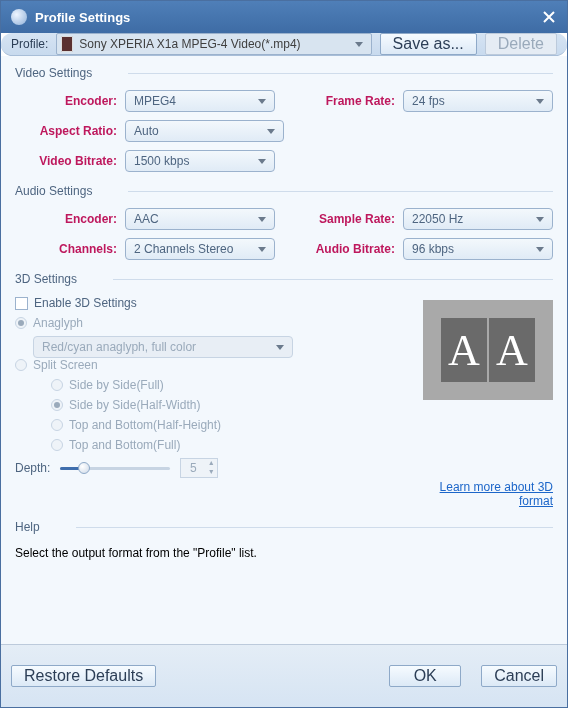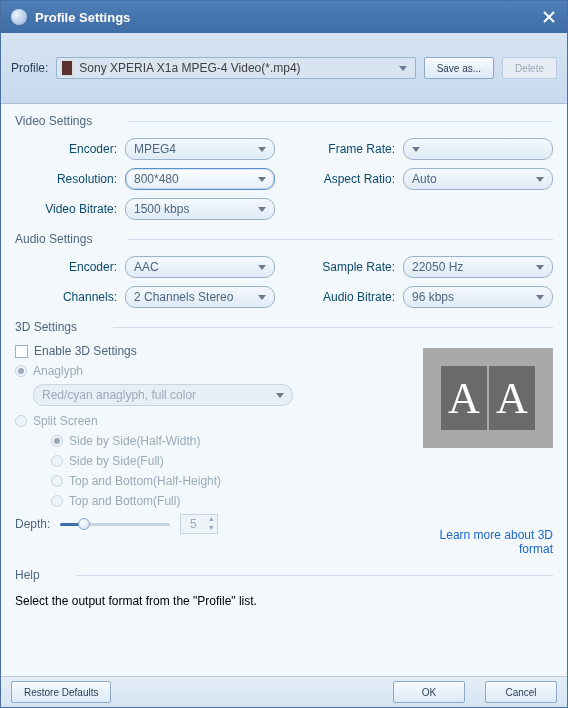--- a/index.html
+++ b/index.html
@@ -3,38 +3,38 @@
 <meta charset="utf-8">
 <style>
   * { box-sizing: border-box; font-family: "Segoe UI", Tahoma, sans-serif; }
   body { margin: 0; background: #fff; }
   .window { width: 568px; height: 708px; border: 1px solid #4a6fa0; display: flex; flex-direction: column; }
   .titlebar { background: linear-gradient(to bottom, #4f7fb8, #3e6ca5); height: 32px; display: flex; align-items: center; padding: 0 6px 0 10px; color: #fff; }
   .titlebar .ticon { width: 16px; height: 16px; border-radius: 50%; background: radial-gradient(circle at 35% 35%, #eef5ff, #8fb0d8); margin-right: 8px; }
   .titlebar .title { font-size: 13px; font-weight: bold; flex: 1; }
   .titlebar .close { width: 24px; height: 24px; display: flex; align-items: center; justify-content: center; cursor: pointer; }
   .titlebar .close svg { width: 12px; height: 12px; }
-  .profilebar { background: linear-gradient(to bottom, #d6e4f3, #c8daee); padding: 24px 10px; display: flex; align-items: center; gap: 8px; border-bottom: 1px solid #a8bed8; }
+  .profilebar { background: linear-gradient(to bottom, #d6e4f3, #c8daee); padding: 0 10px; display: flex; align-items: center; gap: 8px; border-bottom: 1px solid #a8bed8; border-radius: 14px; }
   .profilebar .plabel { font-size: 12px; color: #2c3e56; }
   .profile-dd { flex: 1; height: 22px; background: #d8e4f0; border: 1px solid #9bb2cd; border-radius: 2px; display: flex; align-items: center; padding: 0 4px; gap: 6px; }
   .profile-dd .phone-icon { width: 12px; height: 16px; background: #5a3030; border-radius: 1px; border: 1px solid #ddd; position: relative; }
   .profile-dd .ptext { font-size: 12px; color: #404040; flex: 1; }
   .profile-dd .arrow, .dd .arrow { width: 0; height: 0; border-left: 4px solid transparent; border-right: 4px solid transparent; border-top: 5px solid #6b7a8c; margin-right: 4px; }
-  .btn { height: 22px; padding: 0 12px; font-size: 10px; background: linear-gradient(to bottom, #f6fbff, #dce9f6); border: 1px solid #8ea9c8; border-radius: 2px; color: #2c3e56; cursor: pointer; display: inline-flex; align-items: center; justify-content: center; }
+  .btn { height: 22px; padding: 0 12px; font-size: 16px; background: linear-gradient(to bottom, #f6fbff, #dce9f6); border: 1px solid #8ea9c8; border-radius: 2px; color: #2c3e56; cursor: pointer; display: inline-flex; align-items: center; justify-content: center; }
   .btn.disabled { color: #9aaabb; background: #e5ecf4; border-color: #bccadb; cursor: default; }
   .main { flex: 1; background: #f3f8fd; padding: 10px 14px 8px 14px; overflow: hidden; color: #4e6580; font-size: 12px; }
   .group { margin-bottom: 12px; }
   .group-header { display: flex; align-items: center; margin-bottom: 10px; gap: 30px; }
   .group-header .gtitle { font-size: 12px; color: #4e6580; margin-right: 6px; }
   .group-header .gline { flex: 1; height: 1px; background: #cfdceb; }
   .row2 { display: flex; gap: 18px; margin-bottom: 8px; }
   .pair { display: flex; align-items: center; width: 50%; }
-  .pair .lbl { width: 110px; text-align: right; padding-right: 8px; font-size: 12px; color: #0c4a6e; }
+  .pair .lbl { width: 110px; text-align: right; padding-right: 8px; font-size: 12px; color: #be185d; font-weight: bold; }
   .pair .ctl { flex: 1; }
-  .dd { height: 22px; width: 100%; background: linear-gradient(to bottom, #f3f8fc, #e0ebf6); border: 1px solid #9bb2cd; border-radius: 10px; display: flex; align-items: center; padding: 0 4px 0 8px; font-size: 12px; color: #4e6580; cursor: pointer; }
+  .dd { height: 22px; width: 100%; background: linear-gradient(to bottom, #f3f8fc, #e0ebf6); border: 1px solid #9bb2cd; border-radius: 4px; display: flex; align-items: center; padding: 0 4px 0 8px; font-size: 12px; color: #4e6580; cursor: pointer; }
   .dd .ddtext { flex: 1; }
   .dd.selected { border: 1px solid #5a8fce; background: linear-gradient(to bottom, #fdfefe, #e4eef8); box-shadow: 0 0 0 1px rgba(90,143,206,.25) inset; }
   .dd.disabled { background: #e8eef5; color: #9aaabb; border-color: #c7d4e3; cursor: default; }
   .threeD { display: flex; gap: 12px; }
   .threeD-left { flex: 1; }
   .threeD-right { width: 130px; }
   .chk-row, .rad-row { display: flex; align-items: center; gap: 6px; margin-bottom: 6px; font-size: 12px; }
   .chk { width: 13px; height: 13px; border: 1px solid #9bb2cd; background: #fff; }
   .chk.disabled, .rad.disabled { border-color: #c7d4e3; background: #eef3f8; }
   .rad { width: 12px; height: 12px; border: 1px solid #9bb2cd; border-radius: 50%; background: #fff; display: flex; align-items: center; justify-content: center; }
@@ -46,23 +46,23 @@
   .slider { flex: 1; height: 16px; position: relative; max-width: 110px; }
   .slider .track { position: absolute; top: 7px; left: 0; right: 0; height: 3px; background: #c7d4e3; border-radius: 2px; }
   .slider .fill { position: absolute; top: 7px; left: 0; width: 18%; height: 3px; background: #3f6ead; border-radius: 2px; }
   .slider .thumb { position: absolute; top: 2px; left: 16%; width: 12px; height: 12px; background: radial-gradient(circle at 35% 35%, #fff, #cdd9e8); border: 1px solid #8ea9c8; border-radius: 50%; }
   .spin { width: 38px; height: 20px; border: 1px solid #c7d4e3; background: #eef3f8; display: flex; align-items: center; }
   .spin .sval { flex: 1; text-align: center; font-size: 12px; color: #9aaabb; }
   .spin .arrows { width: 12px; display: flex; flex-direction: column; }
   .spin .arrows div { height: 9px; font-size: 8px; line-height: 8px; text-align: center; color: #9aaabb; }
   .preview { width: 130px; height: 100px; background: #a9a9a9; display: flex; align-items: center; justify-content: center; gap: 2px; margin-top: 4px; }
   .preview .letter { width: 46px; height: 64px; background: #6a6a6a; color: #fff; font-family: Georgia, serif; font-size: 44px; display: flex; align-items: center; justify-content: center; }
-  .link { color: #1c66c9; font-size: 12px; text-align: right; margin-top: 10px; cursor: pointer; }
+  .link { color: #1c66c9; text-decoration: underline; font-size: 12px; text-align: right; margin-top: 10px; cursor: pointer; }
   .help-text { font-size: 12px; color: #000000; margin-top: 12px; }
-  .footer { background: linear-gradient(to bottom, #e4edf6, #d6e4f3); border-top: 1px solid #bccadb; padding: 4px 10px; display: flex; align-items: center; }
+  .footer { background: linear-gradient(to bottom, #e4edf6, #d6e4f3); border-top: 1px solid #bccadb; padding: 20px 10px; display: flex; align-items: center; }
   .footer .spacer { flex: 1; }
   .footer .btn { min-width: 72px; margin-left: 20px; }
   .footer .btn.restore { margin-left: 0; }
 </style>
 </head>
 <body>
 
 <div class="window">
 
   <div class="titlebar">
@@ -100,35 +100,27 @@
               <div class="dd">
                 <span class="ddtext">MPEG4</span>
                 <div class="arrow"></div>
               </div>
             </div>
         </div>
         <div class="pair">
           <span class="lbl">Frame Rate:</span>
           <div class="ctl">
               <div class="dd">
-                <div class="arrow"></div>
-              </div>
-            </div>
-        </div>
-      </div>
-      <div class="row2">
-        <div class="pair">
-          <span class="lbl">Resolution:</span>
-          <div class="ctl">
-              <div class="dd selected">
-                <span class="ddtext">800*480</span>
-                <div class="arrow"></div>
-              </div>
-            </div>
-        </div>
+                <span class="ddtext">24 fps</span>
+                <div class="arrow"></div>
+              </div>
+            </div>
+        </div>
+      </div>
+      <div class="row2">
         <div class="pair">
           <span class="lbl">Aspect Ratio:</span>
           <div class="ctl">
               <div class="dd">
                 <span class="ddtext">Auto</span>
                 <div class="arrow"></div>
               </div>
             </div>
         </div>
       </div>
@@ -201,37 +193,37 @@
       <div class="threeD">
         <div class="threeD-left">
           <div class="chk-row">
             <div class="chk"></div>
             <span>Enable 3D Settings</span>
           </div>
           <div class="rad-row disabled-text">
             <div class="rad disabled selected"></div>
             <span>Anaglyph</span>
           </div>
-          <div class="indent1" style="margin-bottom:8px;">
+          <div class="indent1" style="">
             <div class="dd disabled" style="width:260px">
                 <span class="ddtext">Red/cyan anaglyph, full color</span>
                 <div class="arrow"></div>
               </div>
           </div>
           <div class="rad-row disabled-text">
             <div class="rad disabled"></div>
             <span>Split Screen</span>
           </div>
           <div class="indent2 rad-row disabled-text">
+              <div class="rad disabled"></div>
+              <span>Side by Side(Full)</span>
+            </div>
+          <div class="indent2 rad-row disabled-text">
               <div class="rad disabled selected"></div>
               <span>Side by Side(Half-Width)</span>
-            </div>
-          <div class="indent2 rad-row disabled-text">
-              <div class="rad disabled"></div>
-              <span>Side by Side(Full)</span>
             </div>
           <div class="indent2 rad-row disabled-text">
               <div class="rad disabled"></div>
               <span>Top and Bottom(Half-Height)</span>
             </div>
           <div class="indent2 rad-row disabled-text">
               <div class="rad disabled"></div>
               <span>Top and Bottom(Full)</span>
             </div>
           <div class="depth-row">

